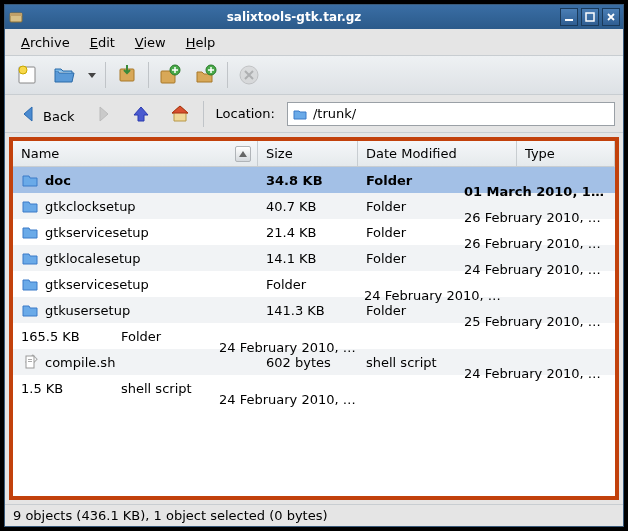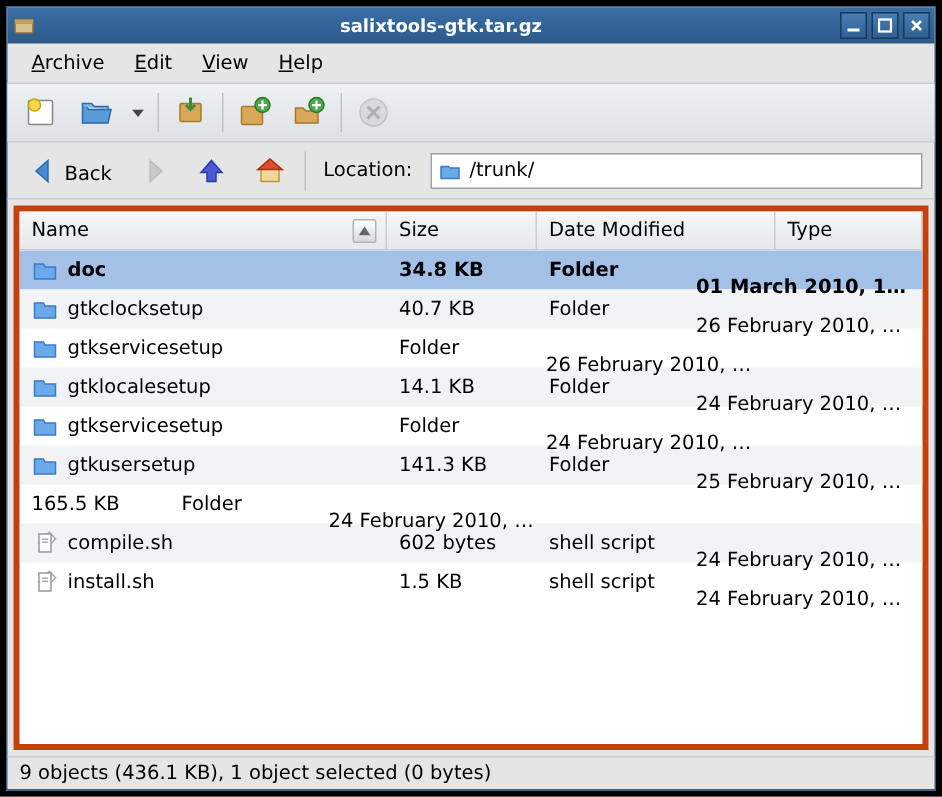--- a/index.html
+++ b/index.html
@@ -214,20 +214,21 @@
           </div>
           <div class="row">
             <div class="cell cell-name">
               <span>
                 <svg width="18" height="18">
                   <path d="M2 5 L2 15 L16 15 L16 7 L9 7 L8 5 Z" fill="#6aaae8" stroke="#3a7ac8"></path>
                 </svg>
               </span>
               <span>gtkservicesetup</span>
             </div>
+            <div class="cell cell-size">21.4 KB</div>
             <div class="cell cell-type">Folder</div>
             <div class="cell cell-date">26 February 2010, …</div>
           </div>
           <div class="row even">
             <div class="cell cell-name">
               <span>
                 <svg width="18" height="18">
                   <path d="M2 5 L2 15 L16 15 L16 7 L9 7 L8 5 Z" fill="#6aaae8" stroke="#3a7ac8"></path>
                 </svg>
               </span>
@@ -277,31 +278,20 @@
                   <rect x="7" y="8" width="4" height="1" fill="#aaa"></rect>
                 </svg>
               </span>
               <span>compile.sh</span>
             </div>
             <div class="cell cell-size">602 bytes</div>
             <div class="cell cell-type">shell script</div>
             <div class="cell cell-date">24 February 2010, …</div>
           </div>
           <div class="row">
-            <div class="cell cell-name">
-              <span>
-                <svg width="18" height="18">
-                  <path d="M6 2 L6 12 L12 12 L12 2 Z" fill="#fff" stroke="#aaa" transform="rotate(45 9 9)"></path>
-                  <rect x="5" y="3" width="8" height="12" fill="#fff" stroke="#999"></rect>
-                  <rect x="7" y="6" width="4" height="1" fill="#aaa"></rect>
-                  <rect x="7" y="8" width="4" height="1" fill="#aaa"></rect>
-                </svg>
-              </span>
-              <span>install.sh</span>
-            </div>
             <div class="cell cell-size">1.5 KB</div>
             <div class="cell cell-type">shell script</div>
             <div class="cell cell-date">24 February 2010, …</div>
           </div>
         </div>
   </div>
 
   <div class="statusbar">
     <span>9 objects (436.1 KB), 1 object selected (0 bytes)</span>
   </div>

